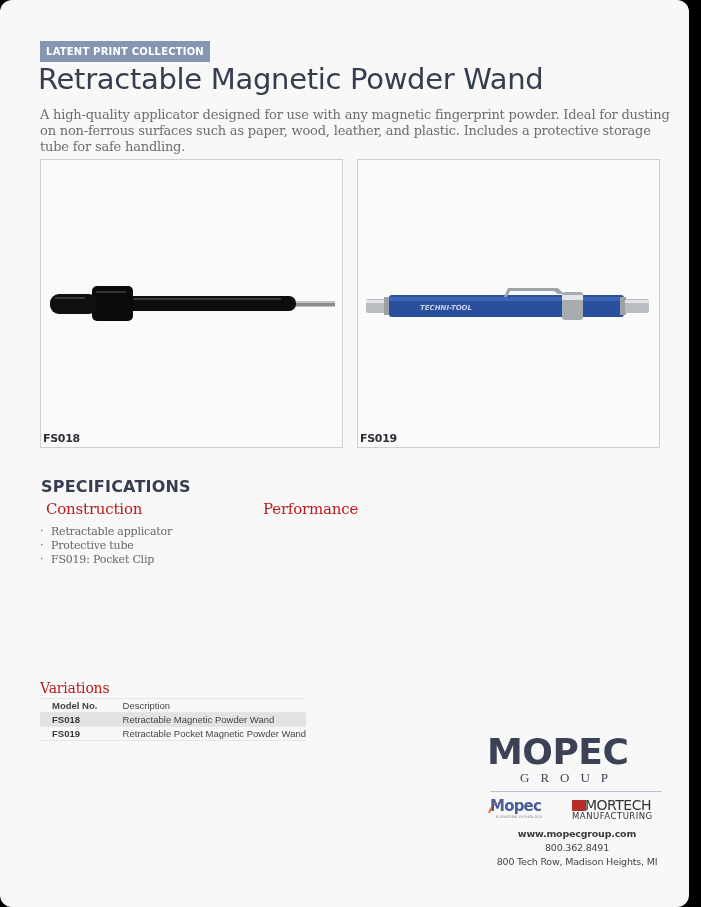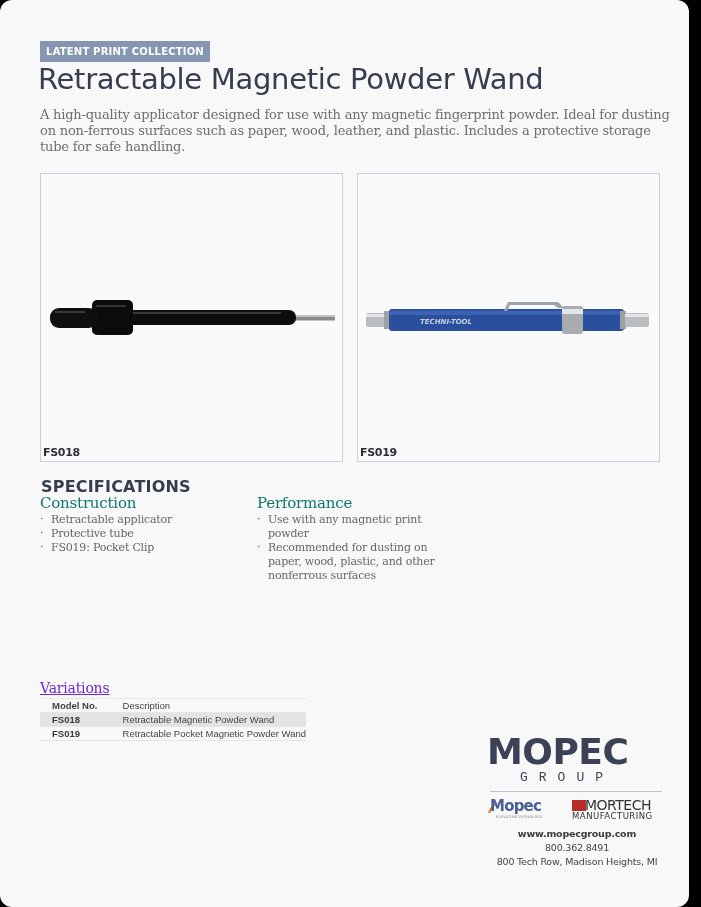--- a/index.html
+++ b/index.html
@@ -21,71 +21,71 @@
       position: absolute; left: 38px; top: 62px; font-size: 29px; color: #353d4f;
       font-family: "DejaVu Sans", sans-serif; font-weight: normal; letter-spacing: -0.3px;
       white-space: nowrap;
     }
     .desc {
       position: absolute; left: 40px; top: 107px; width: 630px; font-size: 13px;
       line-height: 16px; color: #6d6d6d; font-family: "DejaVu Serif", serif;
       letter-spacing: -0.2px;
     }
     .card {
-      position: absolute; top: 173px; width: 303px; height: 289px;
+      position: absolute; top: 159px; width: 303px; height: 289px;
       border: 1px solid #cfcfd3; background: #fafafa; box-sizing: border-box;
     }
     .card.c1 { left: 40px; }
     .card.c2 { left: 357px; }
     .card-label {
       position: absolute; left: 2px; bottom: 2px; font-size: 11px; color: #2c2f38;
       font-family: "DejaVu Sans", sans-serif; font-weight: bold; letter-spacing: -0.3px;
     }
     .card svg { position: absolute; left: 0; top: 0; }
     .spec-heading {
       position: absolute; left: 41px; top: 477px; font-size: 16px; font-weight: bold;
       color: #353d4f; font-family: "DejaVu Sans", sans-serif; letter-spacing: 0.2px;
     }
     .spec-col { position: absolute; top: 494px; }
     .spec-col.a { left: 40px; width: 200px; }
     .spec-col.b { left: 257px; width: 180px; }
     .spec-col h3 {
-      margin: 0; font-weight: normal; font-size: 15px; color: #0f766e;
+      margin: 6px; font-weight: normal; font-size: 15px; color: #b91c1c;
       font-family: "DejaVu Serif", serif; line-height: 19px; letter-spacing: -0.2px;
     }
     .spec-col ul { margin: 0; padding: 0; list-style: none; }
     .spec-col li {
       position: relative; padding-left: 11px; font-size: 11px; line-height: 14px;
       color: #666666; font-family: "DejaVu Serif", serif; letter-spacing: -0.2px;
     }
     .spec-col li::before {
       content: "\00B7"; position: absolute; left: 0; top: 0; color: #666;
     }
     .var-heading {
-      position: absolute; left: 40px; top: 680px; font-size: 14px; color: #6d28d9;
-      font-family: "DejaVu Serif", serif; letter-spacing: -0.2px; text-decoration: underline;
+      position: absolute; left: 40px; top: 680px; font-size: 14px; color: #b91c1c;
+      font-family: "DejaVu Serif", serif; letter-spacing: -0.2px;
     }
     .var-table {
       position: absolute; left: 40px; top: 698px; width: 266px; border-collapse: collapse;
       font-family: "Liberation Sans", sans-serif; font-size: 9.5px;
     }
     .var-table tr { height: 13px; border-top: 1px solid #e6e6e6; }
     .var-table tr.last { border-bottom: 1px solid #e6e6e6; }
     .var-table td { padding: 0; line-height: 13px; color: #444; white-space: nowrap; }
     .var-table td.m { padding-left: 12px; width: 71px; font-weight: bold; color: #3a3a3a; }
     .var-table tr.shaded { background: #e3e3e3; }
     .var-table tr.head td { color: #444; }
     .mopec-big {
       position: absolute; left: 487px; top: 734px; font-size: 36px; font-weight: bold;
       color: #3b4255; font-family: "DejaVu Sans", sans-serif; letter-spacing: -0.5px;
       line-height: 36px;
     }
     .group-text {
       position: absolute; left: 520px; top: 770px; font-size: 13px; letter-spacing: 11px;
-      color: #3b4255; font-family: Liberation Mono, monospace;
+      color: #3b4255; font-family: Liberation Serif, serif;
     }
     .logo-rule { position: absolute; left: 490px; top: 791px; width: 172px; height: 1px; background: #b9c3d6; }
     .sub-mopec {
       position: absolute; left: 490px; top: 797px; font-size: 15px; font-weight: bold;
       color: #4a5f98; font-family: "DejaVu Sans", sans-serif; letter-spacing: -0.8px;
     }
     .sub-mopec-tag {
       position: absolute; left: 496px; top: 815px; font-size: 3.5px; color: #777;
       font-family: "DejaVu Sans", sans-serif; letter-spacing: 0.3px;
     }
@@ -153,24 +153,20 @@
     <h3>Construction</h3>
     <ul>
       <li>Retractable applicator</li>
       <li>Protective tube</li>
       <li>FS019: Pocket Clip</li>
     </ul>
   </div>
 
   <div class="spec-col b">
     <h3>Performance</h3>
-    <ul>
-      <li>Use with any magnetic print powder</li>
-      <li>Recommended for dusting on paper, wood, plastic, and other nonferrous surfaces</li>
-    </ul>
   </div>
 
   <div class="var-heading">Variations</div>
   <table class="var-table">
     <tbody>
         <tr class="head">
       <td class="m">Model No.</td>
       <td>Description</td>
     </tr>
     <tr class="shaded">

